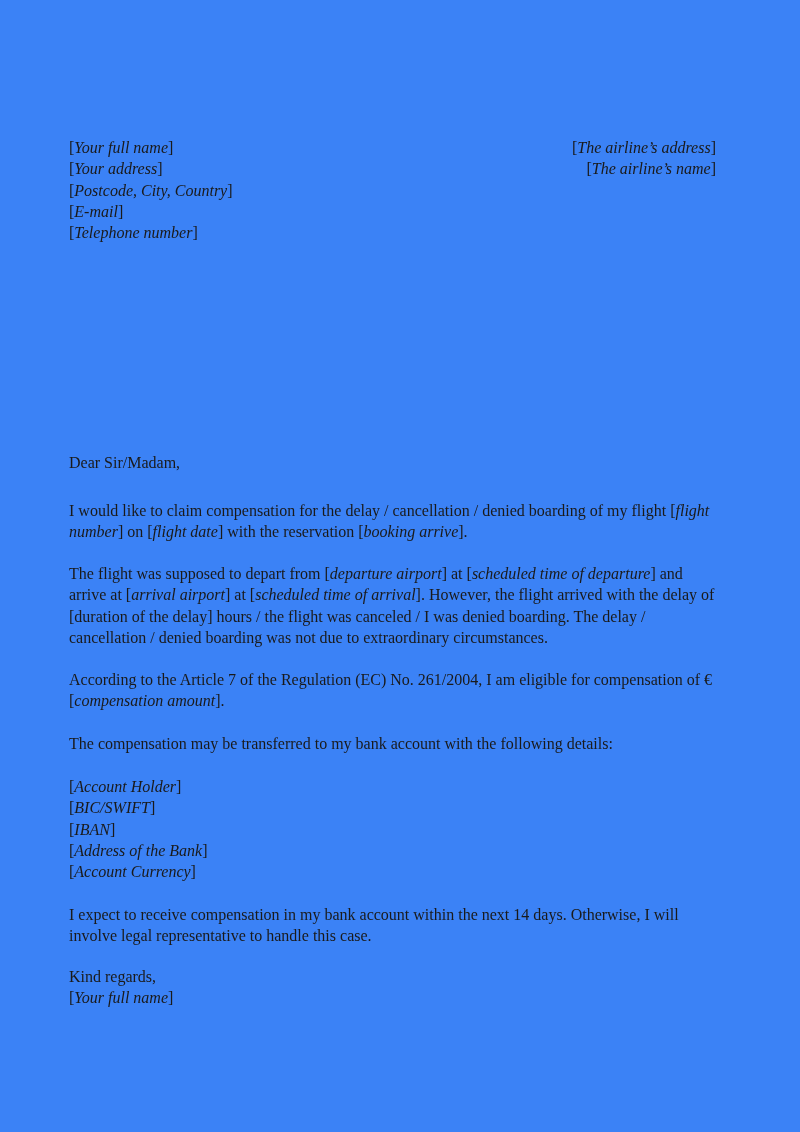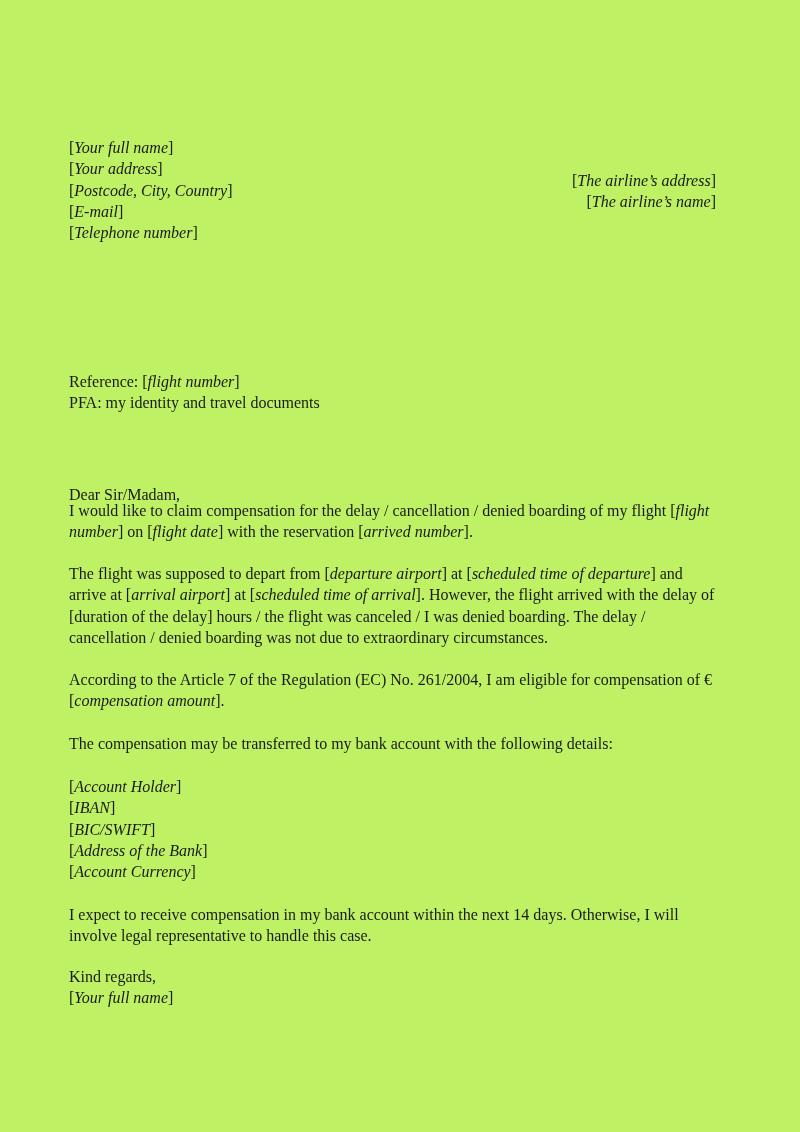--- a/index.html
+++ b/index.html
@@ -4,38 +4,38 @@
 <style>
   html, body {
     margin: 0;
     padding: 0;
     background: #ffffff;
   }
   .page {
     position: relative;
     width: 800px;
     height: 1132px;
-    background: #bef264;
+    background: #3b82f6;
     font-family: "Liberation Serif", "DejaVu Serif", serif;
     font-size: 16px;
     line-height: 21.3px;
     color: #1a1a1a;
     overflow: hidden;
   }
   .block {
     position: absolute;
     left: 69px;
     width: 650px;
     text-align: left;
   }
   .sender-block   { top: 137px; width: 400px; }
-  .recipient-block{ top: 137px; left: auto; right: 84px; width: auto; text-align: right; margin-top: 33px; }
+  .recipient-block{ top: 137px; left: auto; right: 84px; width: auto; text-align: right; }
   .subject-block  { top: 311px; font-weight: bold; }
   .ref-block      { top: 371px; }
-  .salutation     { top: 452px; margin-top: 32px; }
+  .salutation     { top: 452px; }
   .para-1         { top: 500px; }
   .para-2         { top: 563px; }
   .para-3         { top: 669px; }
   .para-4         { top: 733px; }
   .bank-block     { top: 776px; text-align: left; }
   .para-5         { top: 904px; }
   .closing-block  { top: 966px; }
   .it { font-style: italic; }
   .line { min-height: 21.3px; }
 </style>
@@ -51,39 +51,35 @@
     <div class="line"><span>[</span><span class="it">E-mail</span><span>]</span></div>
     <div class="line"><span>[</span><span class="it">Telephone number</span><span>]</span></div>
   </div>
 
   <div class="block recipient-block">
     <div class="line"><span>[</span><span class="it">The airline’s address</span><span>]</span></div>
     <div class="line"><span>[</span><span class="it">The airline’s name</span><span>]</span></div>
   </div>
 
 
-  <div class="block ref-block">
-    <div class="line"><span>Reference: [</span><span class="it">flight number</span><span>]</span></div>
-    <div class="line">PFA: my identity and travel documents</div>
-  </div>
 
   <div class="block salutation">Dear Sir/Madam,</div>
 
-  <div class="block para-1"><span>I would like to claim compensation for the delay / cancellation / denied boarding of my flight [</span><span class="it">flight number</span><span>] on [</span><span class="it">flight date</span><span>] with the reservation [</span><span class="it">arrived number</span><span>].</span></div>
+  <div class="block para-1"><span>I would like to claim compensation for the delay / cancellation / denied boarding of my flight [</span><span class="it">flight number</span><span>] on [</span><span class="it">flight date</span><span>] with the reservation [</span><span class="it">booking arrive</span><span>].</span></div>
 
   <div class="block para-2"><span>The flight was supposed to depart from [</span><span class="it">departure airport</span><span>] at [</span><span class="it">scheduled time of departure</span><span>] and arrive at [</span><span class="it">arrival airport</span><span>] at [</span><span class="it">scheduled time of arrival</span><span>]. However, the flight arrived with the delay of [duration of the delay] hours / the flight was canceled / I was denied boarding. The delay / cancellation / denied boarding was not due to extraordinary circumstances.</span></div>
 
   <div class="block para-3"><span>According to the Article 7 of the Regulation (EC) No. 261/2004, I am eligible for compensation of €[</span><span class="it">compensation amount</span><span>].</span></div>
 
   <div class="block para-4">The compensation may be transferred to my bank account with the following details:</div>
 
   <div class="block bank-block">
     <div class="line"><span>[</span><span class="it">Account Holder</span><span>]</span></div>
+    <div class="line"><span>[</span><span class="it">BIC/SWIFT</span><span>]</span></div>
     <div class="line"><span>[</span><span class="it">IBAN</span><span>]</span></div>
-    <div class="line"><span>[</span><span class="it">BIC/SWIFT</span><span>]</span></div>
     <div class="line"><span>[</span><span class="it">Address of the Bank</span><span>]</span></div>
     <div class="line"><span>[</span><span class="it">Account Currency</span><span>]</span></div>
   </div>
 
   <div class="block para-5">I expect to receive compensation in my bank account within the next 14 days. Otherwise, I will involve legal representative to handle this case.</div>
 
   <div class="block closing-block">
     <div class="line">Kind regards,</div>
     <div class="line"><span>[</span><span class="it">Your full name</span><span>]</span></div>
   </div>

